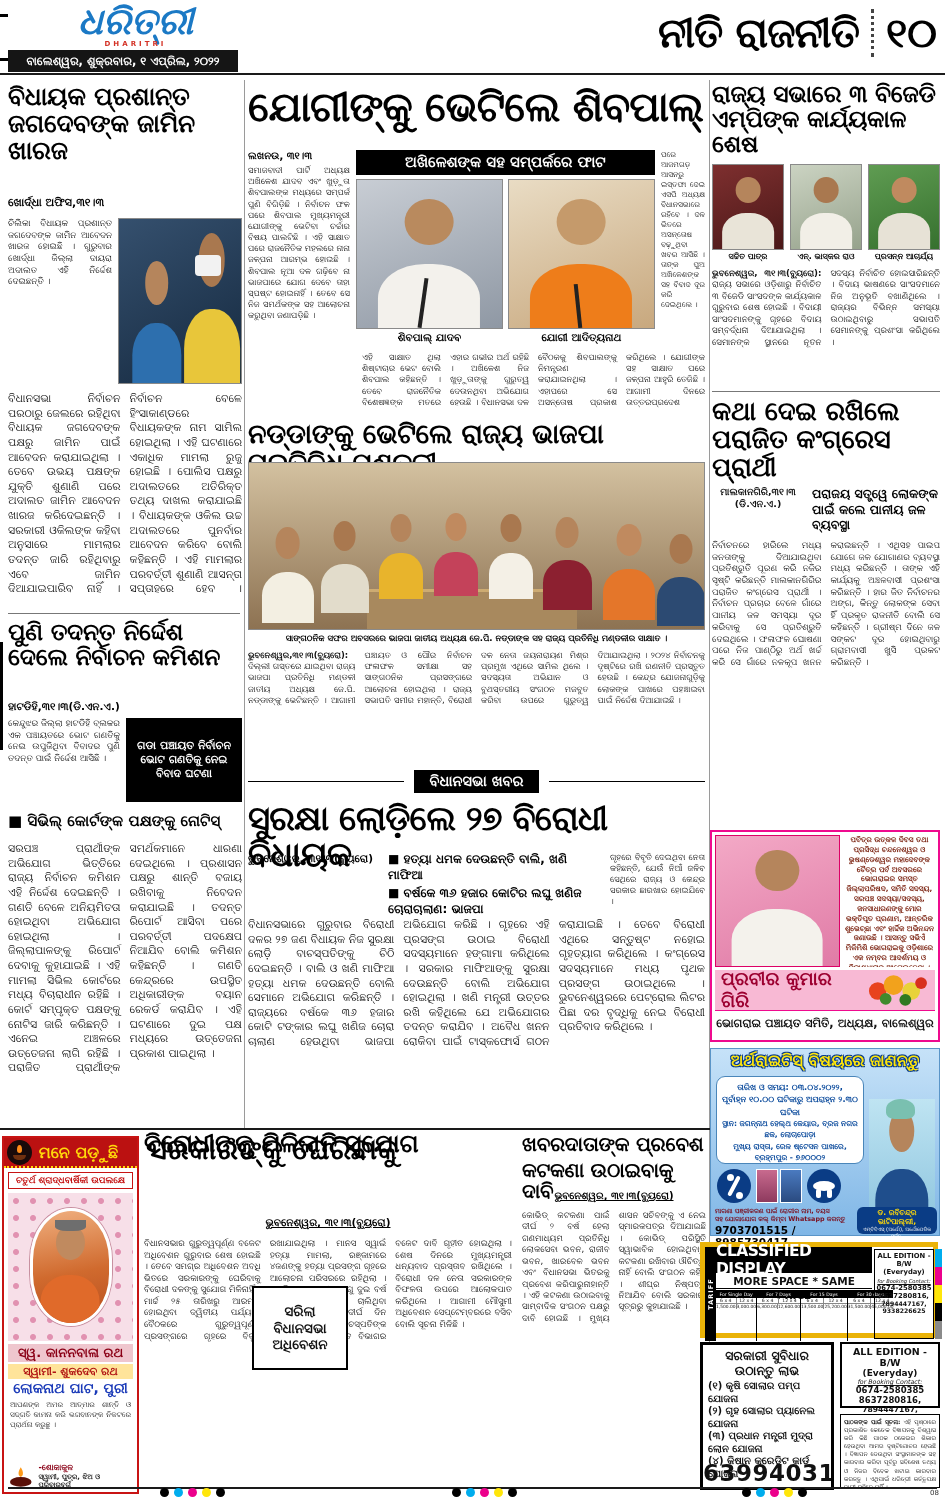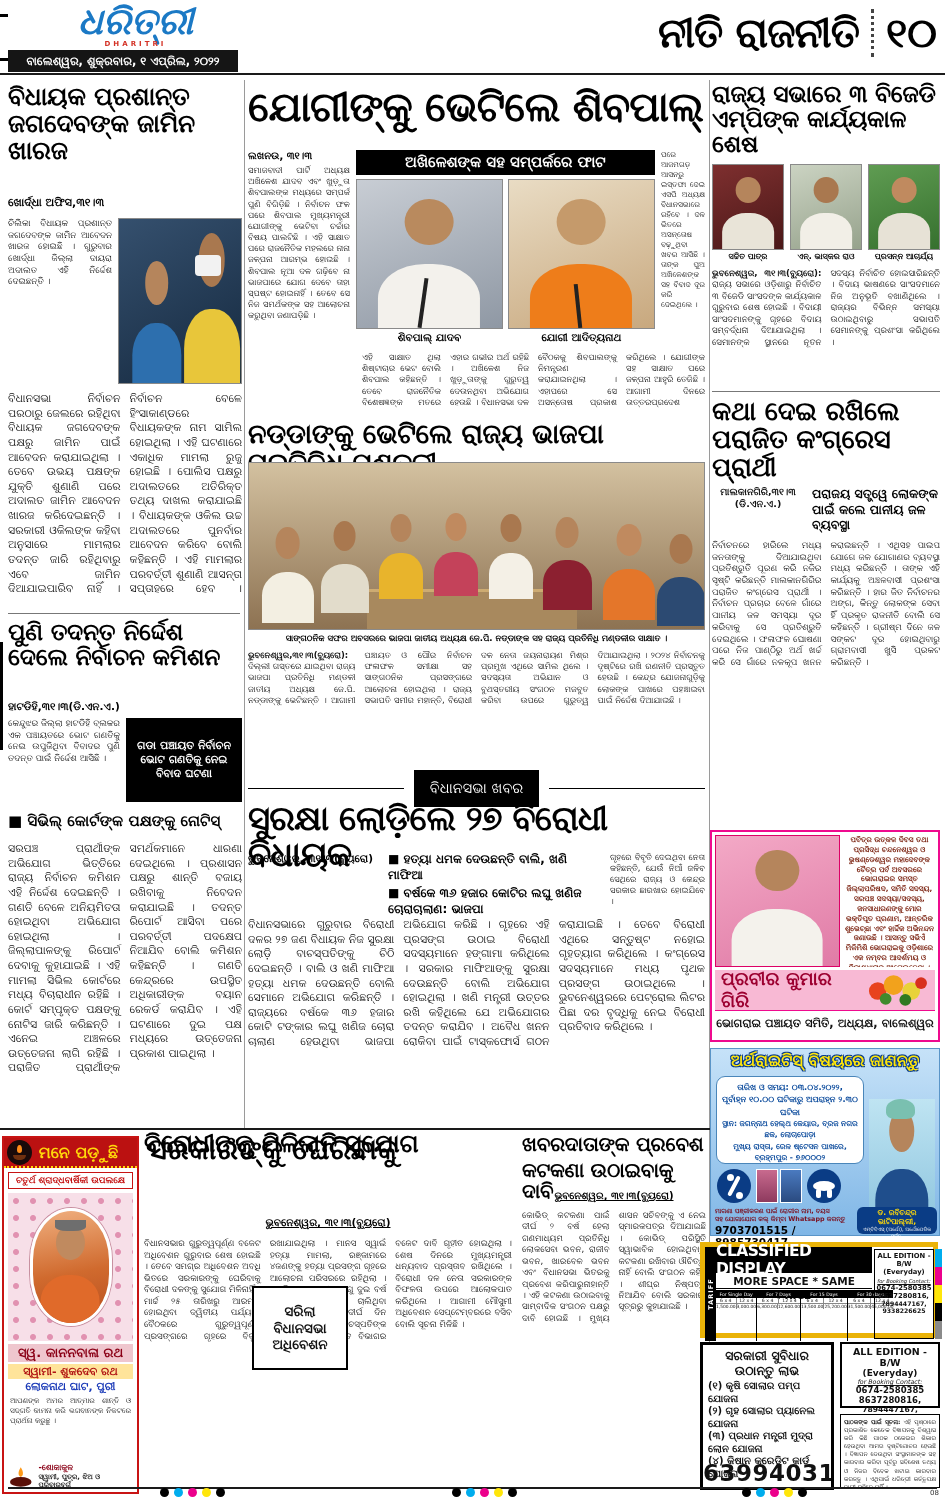--- a/index.html
+++ b/index.html
@@ -16,21 +16,21 @@
 .kicker{background:#000;color:#fff;font-weight:700;text-align:center}
 .cap{font-weight:700;font-size:10.5px;text-align:center;color:#000}
 .ph{position:relative;overflow:hidden;border:1px solid #8a8a8a}
 .fig{position:absolute}
 .fig i{position:absolute;left:50%;transform:translateX(-50%);top:5%;width:42%;height:34%;border-radius:50%;background:var(--skin,#c08a5f);font-style:normal}
 .fig b{position:absolute;left:50%;transform:translateX(-50%);bottom:-8%;width:88%;height:55%;border-radius:46% 46% 0 0;background:var(--shirt,#ddd)}
 .vr{position:absolute;width:1px;background:#9a9a9a}
 .hr{position:absolute;background:#1a1a1a}
 .bar-label{display:flex;align-items:center;gap:10px}
 .bar-label::before,.bar-label::after{content:"";flex:1;border-top:1.5px solid #000}
-.bar-label span{background:#000;color:#fff;font-weight:400;font-size:14.5px;padding:10px 16px;white-space:nowrap}
+.bar-label span{background:#000;color:#fff;font-weight:700;font-size:14.5px;padding:3px 16px;white-space:nowrap}
 .cmyk{position:absolute;display:flex;gap:5px}
 .cmyk i{width:9px;height:9px;border-radius:50%;display:block}
 .bullet{font-weight:700;color:#000}
 .center{text-align:center}
 </style>
 </head>
 <body>
 
 <div class="page">
 
@@ -384,21 +384,21 @@
       <div style="width:82px;height:118px;border-radius:50%/44%;background:linear-gradient(170deg,#f0b080,#d06a2e 55%,#b84e1e);border:3px solid #fff;box-shadow:0 0 0 1px #c890a0;position:relative;overflow:hidden">
         <div class="fig" style="left:6%;bottom:0;width:88%;height:92%;--skin:#c08a5f;--shirt:#e06a2a">
             <i></i>
             <b></b>
           </div>
         <div class="abs" style="left:30%;top:8%;width:40%;height:10%;background:#6e6e6e;border-radius:0 0 40% 40%"></div>
       </div>
     </div>
     <div class="center" style="margin:3px 4px 0;background:#efc6ce;font-size:13px;font-weight:800;color:#8a0016;padding:1px 0">ସ୍ୱ. କାନନବାଳା ରଥ</div>
     <div class="center" style="margin:2px 4px 0;background:#ffe49a;font-size:11px;font-weight:800;color:#b01212;padding:1px 11px">ସ୍ୱାମୀ- ଶୁକଦେବ ରଥ</div>
-    <div class="center" style="font-size:11px;font-weight:700;color:#1a3ab8;margin-top:1px">ଲୋକନାଥ ଘାଟ, ପୁରୀ</div>
+    <div class="center" style="font-size:14px;font-weight:700;color:#1a3ab8;margin-top:1px">ଲୋକନାଥ ଘାଟ, ପୁରୀ</div>
     <div style="margin:3px 6px 0;font-size:7.3px;line-height:1.35;text-align:justify;color:#222">ଆପଣଙ୍କ ଅମର ଆତ୍ମାର ଶାନ୍ତି ଓ ସଦ୍‌ଗତି କାମନା କରି ଭଗବାନଙ୍କ ନିକଟରେ ପ୍ରାର୍ଥନା କରୁଛୁ ।</div>
     <div style="position:absolute;left:4px;bottom:3px;right:4px;display:flex;align-items:center;gap:5px">
       <svg width="26" height="26" viewBox="0 0 26 26">
           <ellipse cx="13" cy="19" rx="11" ry="5" fill="#5a1008"></ellipse>
           <path d="M13 4 C16 9 16 12 13 14 C10 12 10 9 13 4Z" fill="#ff9a1a"></path>
         </svg>
       <div>
         <div style="font-size:8px;font-weight:800;color:#8a0016">-ଶୋକାକୁଳ</div>
         <div style="font-size:7px;font-weight:700;color:#222">ସ୍ୱାମୀ, ପୁତ୍ର, ଝିଅ ଓ ପରିବାରବର୍ଗ</div>
       </div>

